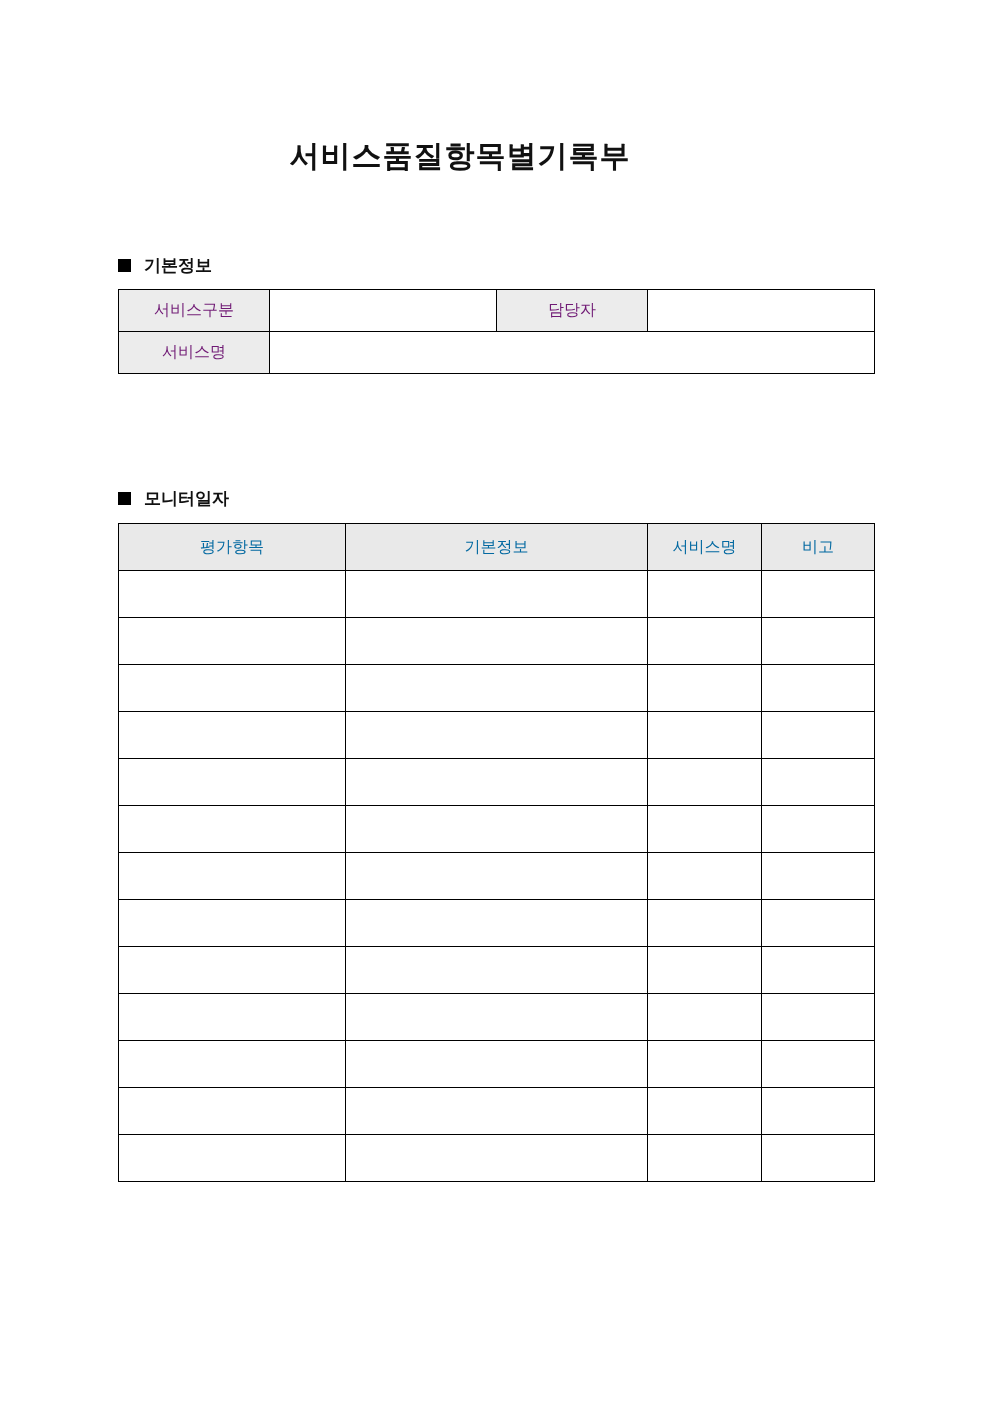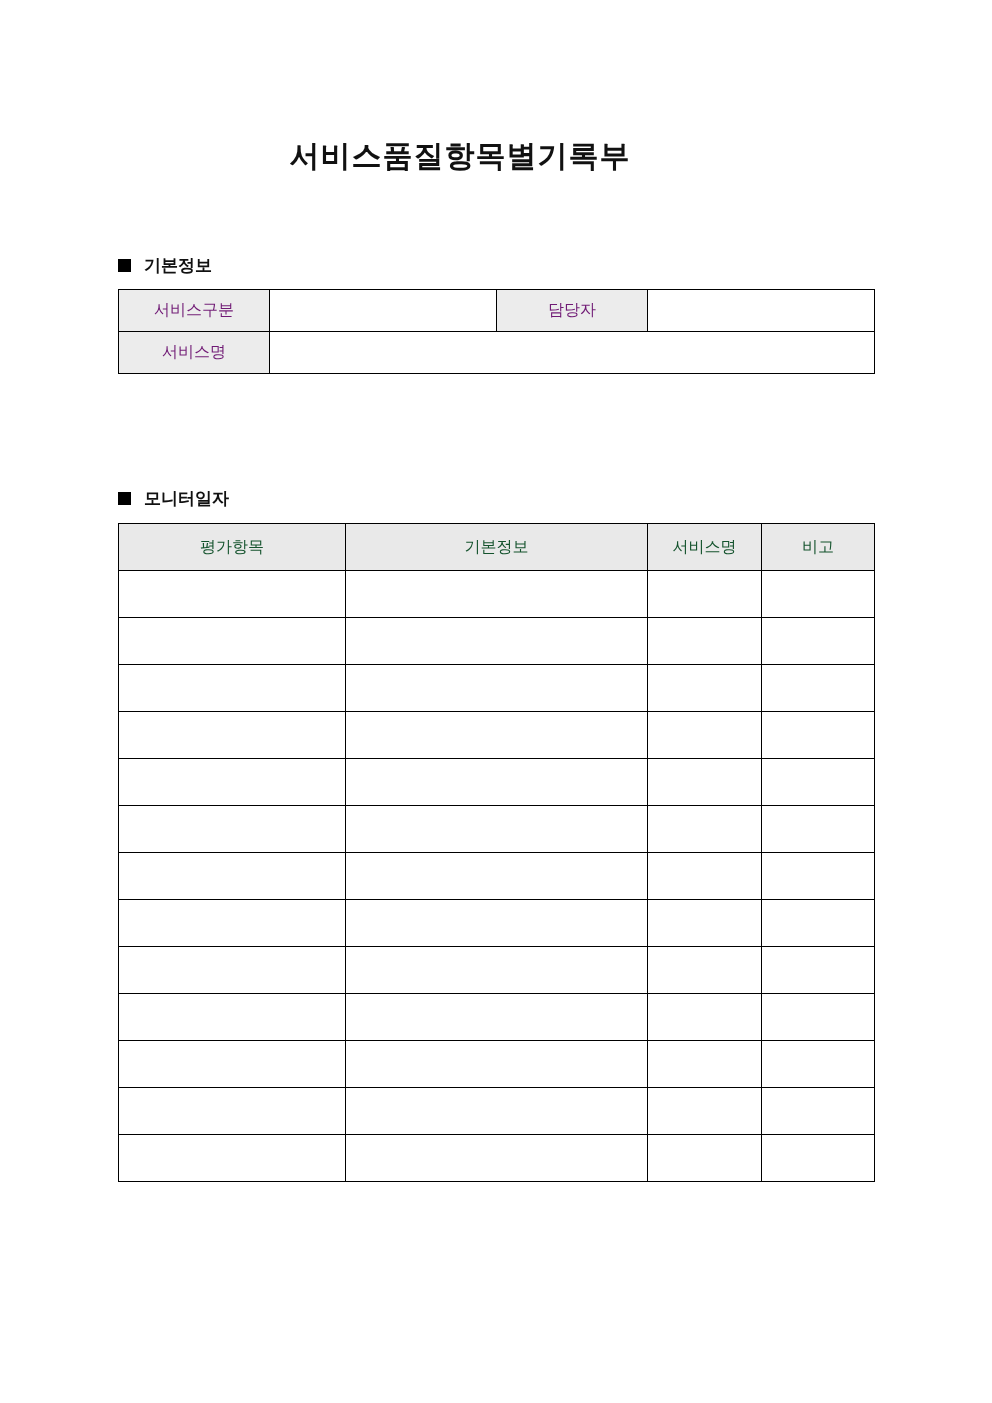--- a/index.html
+++ b/index.html
@@ -4,21 +4,21 @@
 <style>
   html, body { margin:0; padding:0; background:#fff; }
   body { width:992px; height:1403px; position:relative; font-family:"DejaVu Sans", sans-serif; color:#111; }
   .title { position:absolute; top:136px; left:0; width:920px; text-align:center; font-size:30px; font-weight:bold; letter-spacing:1px; }
   .section { position:absolute; left:118px; font-size:17px; font-weight:bold; display:flex; align-items:center; }
   .section .sq { display:inline-block; width:13px; height:13px; background:#000; margin-right:13px; }
   table { position:absolute; left:118px; width:757px; border-collapse:collapse; table-layout:fixed; }
   td, th { border:1.5px solid #000; padding:0; font-weight:normal; font-size:16px; text-align:center; vertical-align:middle; }
   .lbl { background:#ececec; color:#701a75; }
   #info td { height:41px; }
-  #quality th { height:46px; background:#e9e9e9; color:#14532d; }
+  #quality th { height:46px; background:#e9e9e9; color:#0369a1; }
   #quality td { height:46px; }
 </style>
 </head>
 <body>
 
 <div class="title">서비스품질항목별기록부</div>
 
 <div class="section" style="top:254px;">
   <span class="sq"></span>
   <span>기본정보</span>

